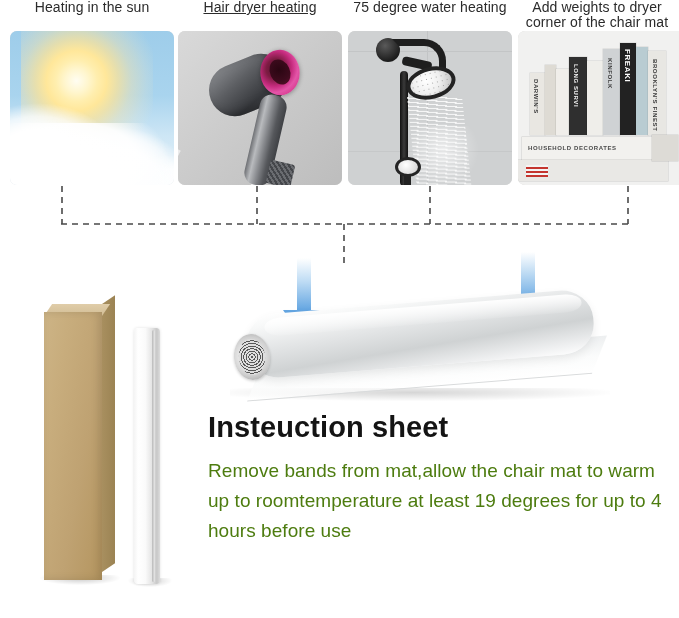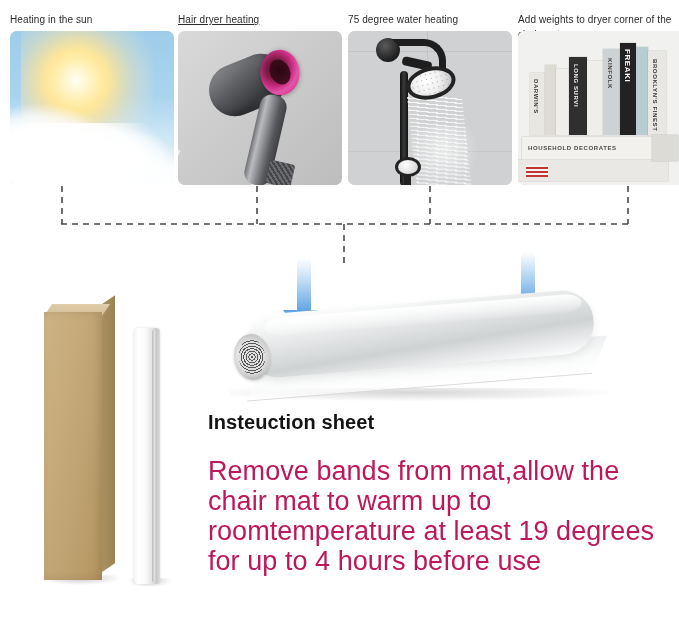--- a/index.html
+++ b/index.html
@@ -12,24 +12,25 @@
     height: 618px;
     position: relative;
     overflow: hidden;
     font-family: "Liberation Sans", sans-serif;
     color: #111;
   }
 
   
   .caption {
     position: absolute;
-    top: 12px;
-    font-size: 10px;
+    top: 0;
+    font-size: 14px;
     line-height: 15px;
     color: #2b2b2b;
+    text-align: center;
     letter-spacing: 0.1px;
   }
   #cap0 { left: 10px;  width: 164px; }
   #cap1 { left: 178px; width: 164px; text-decoration: underline; }
   #cap2 { left: 348px; width: 164px; }
   #cap3 { left: 518px; width: 158px; }
 
   
   .panel {
     position: absolute;
@@ -271,26 +272,26 @@
     opacity: 0.92;
   }
   .roll-shadow {
     position:absolute; left:230px; top:388px; width:380px; height:13px;
     background: radial-gradient(ellipse at 48% 35%, rgba(0,0,0,0.16) 0%, rgba(0,0,0,0) 74%);
   }
 
   
   .title {
     position:absolute; left:208px; top:411px;
-    font-size: 20px; font-weight: 700; color:#141414;
+    font-size: 29px; font-weight: 700; color:#141414;
     letter-spacing: 0.1px;
   }
   .body-text {
     position:absolute; left:208px; top:456px; width:464px;
-    font-size: 27px; line-height: 30px; color:#be185d;
+    font-size: 19px; line-height: 30px; color:#4d7c0f;
     letter-spacing: 0.05px;
   }
 </style>
 </head>
 <body>
 
 <div class="caption" id="cap0">Heating in the sun</div>
 <div class="caption" id="cap1">Hair dryer heating</div>
 <div class="caption" id="cap2">75 degree water heating</div>
 <div class="caption" id="cap3">Add weights to dryer corner of the chair mat</div>

